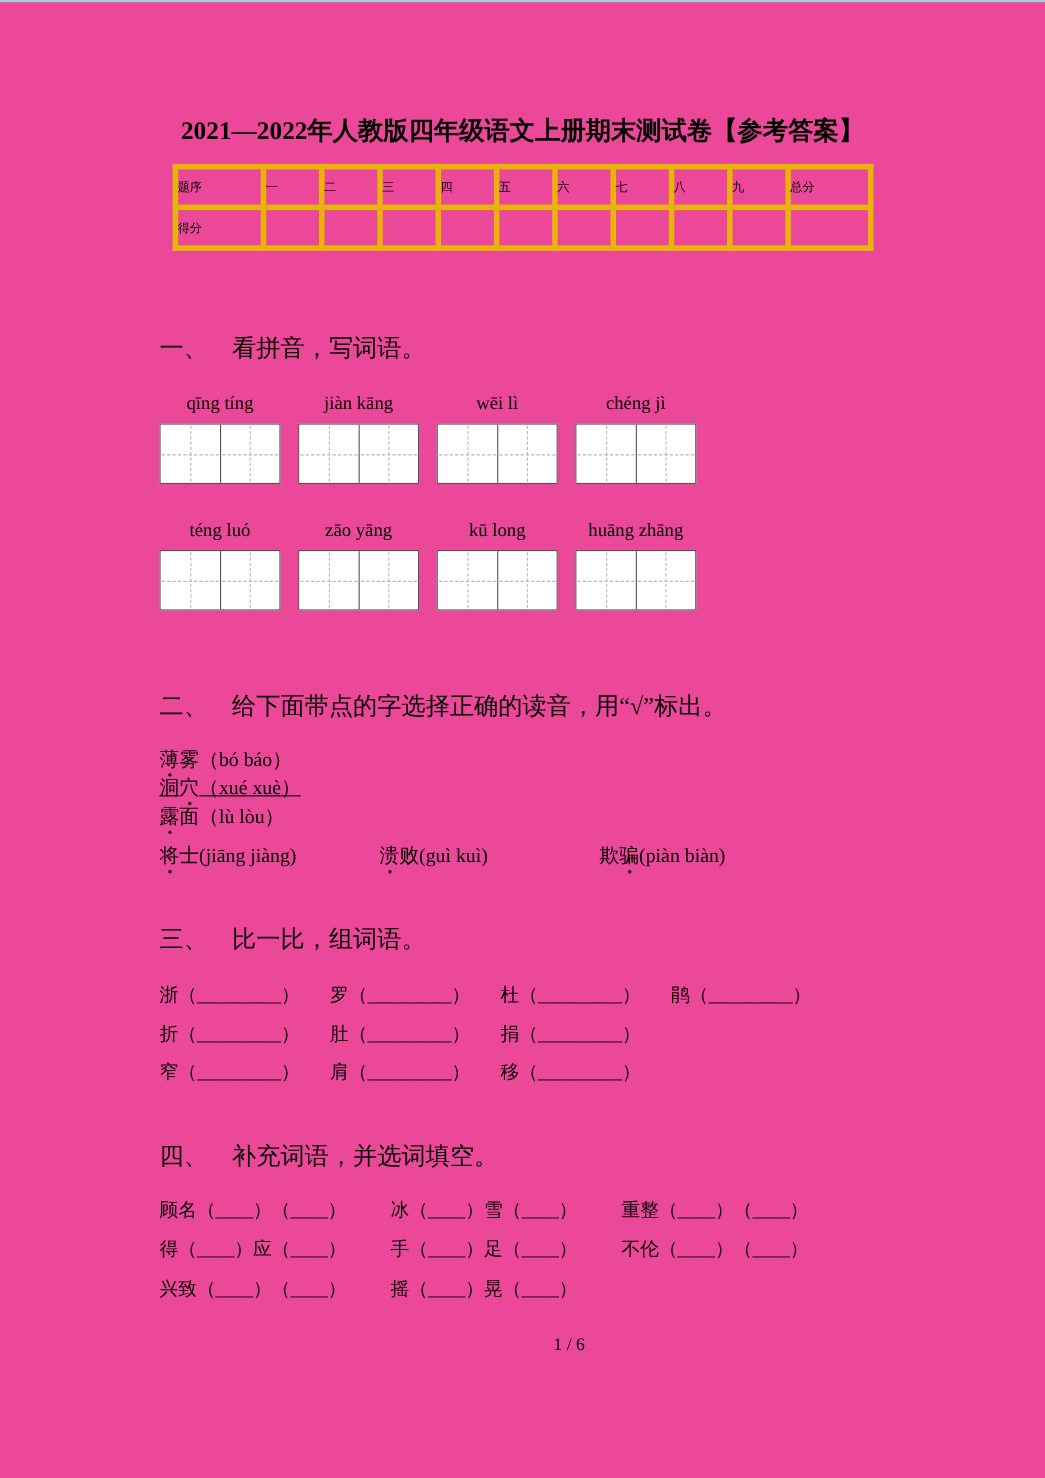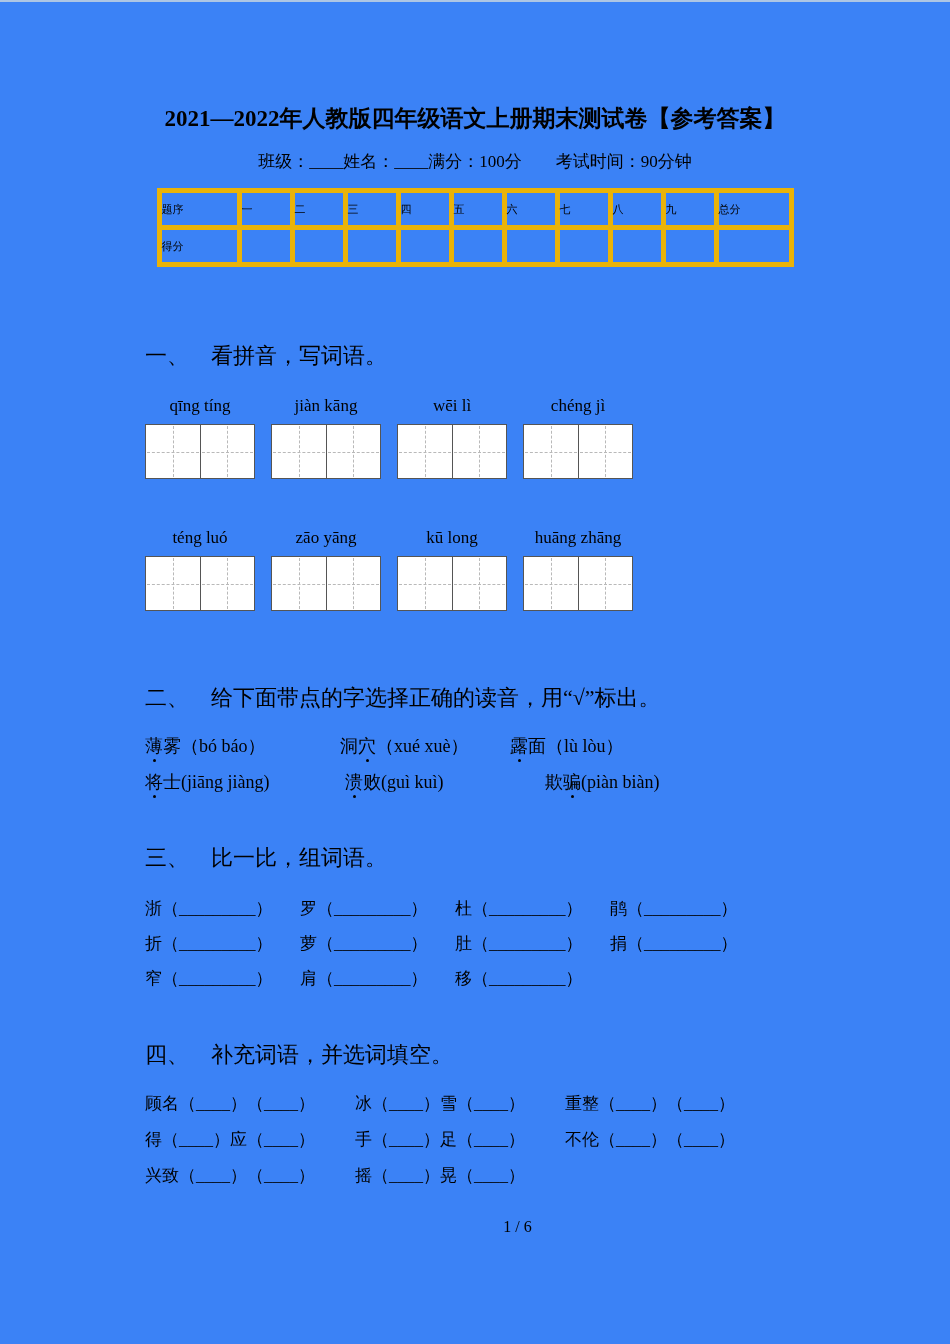--- a/index.html
+++ b/index.html
@@ -1,19 +1,19 @@
 <!DOCTYPE html>
 <html><head>
 <meta charset="utf-8">
 <style>
   * { box-sizing: border-box; }
   html, body { margin: 0; padding: 0; background: #ffffff; }
   .page {
     width: 950px; height: 1344px; position: relative;
-    background: #3b82f6; color: #000000;
+    background: #ec4899; color: #000000;
     font-family: "Liberation Serif", "DejaVu Serif", serif;
     overflow: hidden;
   }
   .top-line { position: absolute; top: 0; left: 0; width: 100%; height: 2px; background: #adc6e4; }
 
   .title { margin: 0; padding-top: 104px; text-align: center; font-size: 23px; font-weight: bold; line-height: 30px; }
   .info-line { margin-top: 16px; text-align: center; font-size: 17px; white-space: pre; }
 
   table.score-table { width: 632px; margin: 15px auto 0 auto; border-collapse: collapse; table-layout: fixed; }
   .score-table td { border: 5px solid #eab308; height: 37px; text-align: left; vertical-align: middle; font-size: 11px; padding: 0; }
@@ -21,34 +21,34 @@
   .content { padding-left: 145px; padding-right: 60px; }
 
   .sec-heading { margin: 0; font-size: 22px; line-height: 30px; font-weight: normal; }
   .h1m { margin-top: 74px; }
   .h2m { margin-top: 72px; }
   .h3m { margin-top: 48px; }
   .h4m { margin-top: 44px; }
 
   .pin-row { display: flex; column-gap: 16px; }
   .pin-row.r1 { margin-top: 24px; }
-  .pin-row.r2 { margin-top: 48px; }
+  .pin-row.r2 { margin-top: 31px; }
   .pin-group { width: 110px; }
   .pin-label { text-align: center; font-size: 17px; height: 22px; line-height: 22px; margin-bottom: 7px; }
   .hanzi-box { display: flex; height: 55px; border: 1px solid #555555; background: #ffffff; }
   .hanzi-cell { flex: 1; position: relative; }
   .hanzi-cell + .hanzi-cell { border-left: 1px solid #555555; }
   .hanzi-cell::before { content: ""; position: absolute; left: 1px; right: 1px; top: 50%; border-top: 1px dashed #b9b9b9; }
   .hanzi-cell::after  { content: ""; position: absolute; top: 1px; bottom: 1px; left: 50%; border-left: 1px dashed #b9b9b9; }
 
   .s2-row { display: flex; font-size: 18px; line-height: 26px; }
-  .s2-row.r1 { margin-top: 20px; }
+  .s2-row.r1 { margin-top: 20px; flex-direction: column; }
   .s2-row.r2 { margin-top: 10px; }
   .s2-item.w195 { width: 195px; }
-  .s2-item.w170 { width: 170px; }
+  .s2-item.w170 { width: 170px; text-decoration: underline; }
   .s2-item.w200 { width: 200px; }
   .dot-char { position: relative; display: inline-block; }
   .dot-char::after {
     content: ""; position: absolute; left: 50%; margin-left: -1.5px; bottom: -3px;
     width: 3px; height: 3px; border-radius: 50%; background: #000000;
   }
 
   .s3-block { margin-top: 18px; }
   .s3-row { display: flex; font-size: 17px; line-height: 35px; }
   .s3-item { flex: 0 0 155px; }
@@ -59,21 +59,20 @@
 
   .page-num { text-align: center; font-size: 16px; margin-top: 24px; }
 </style>
 </head>
 <body>
 
 <div class="page">
   <div class="top-line"></div>
 
   <h1 class="title">2021—2022年人教版四年级语文上册期末测试卷【参考答案】</h1>
-  <div class="info-line">班级：____姓名：____满分：100分　　考试时间：90分钟</div>
 
   <table class="score-table">
     <colgroup>
       <col style="width:80px">
         <col style="width:53px">
         <col style="width:53px">
         <col style="width:53px">
         <col style="width:53px">
         <col style="width:53px">
         <col style="width:53px">
@@ -195,21 +194,20 @@
 
     <div class="s3-block">
       <div class="s3-row">
         <span class="s3-item">浙（_________）</span>
         <span class="s3-item">罗（_________）</span>
         <span class="s3-item">杜（_________）</span>
         <span class="s3-item">鹃（_________）</span>
       </div>
       <div class="s3-row">
         <span class="s3-item">折（_________）</span>
-        <span class="s3-item">萝（_________）</span>
         <span class="s3-item">肚（_________）</span>
         <span class="s3-item">捐（_________）</span>
       </div>
       <div class="s3-row">
         <span class="s3-item">窄（_________）</span>
         <span class="s3-item">肩（_________）</span>
         <span class="s3-item">移（_________）</span>
       </div>
     </div>
 

